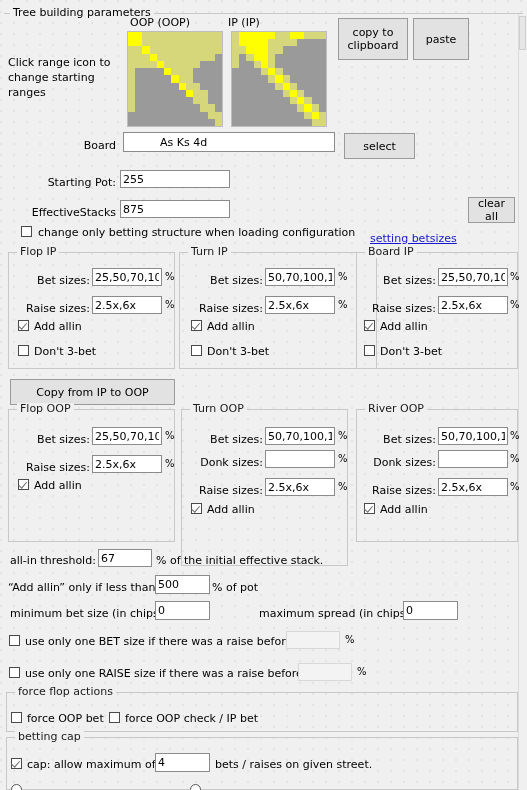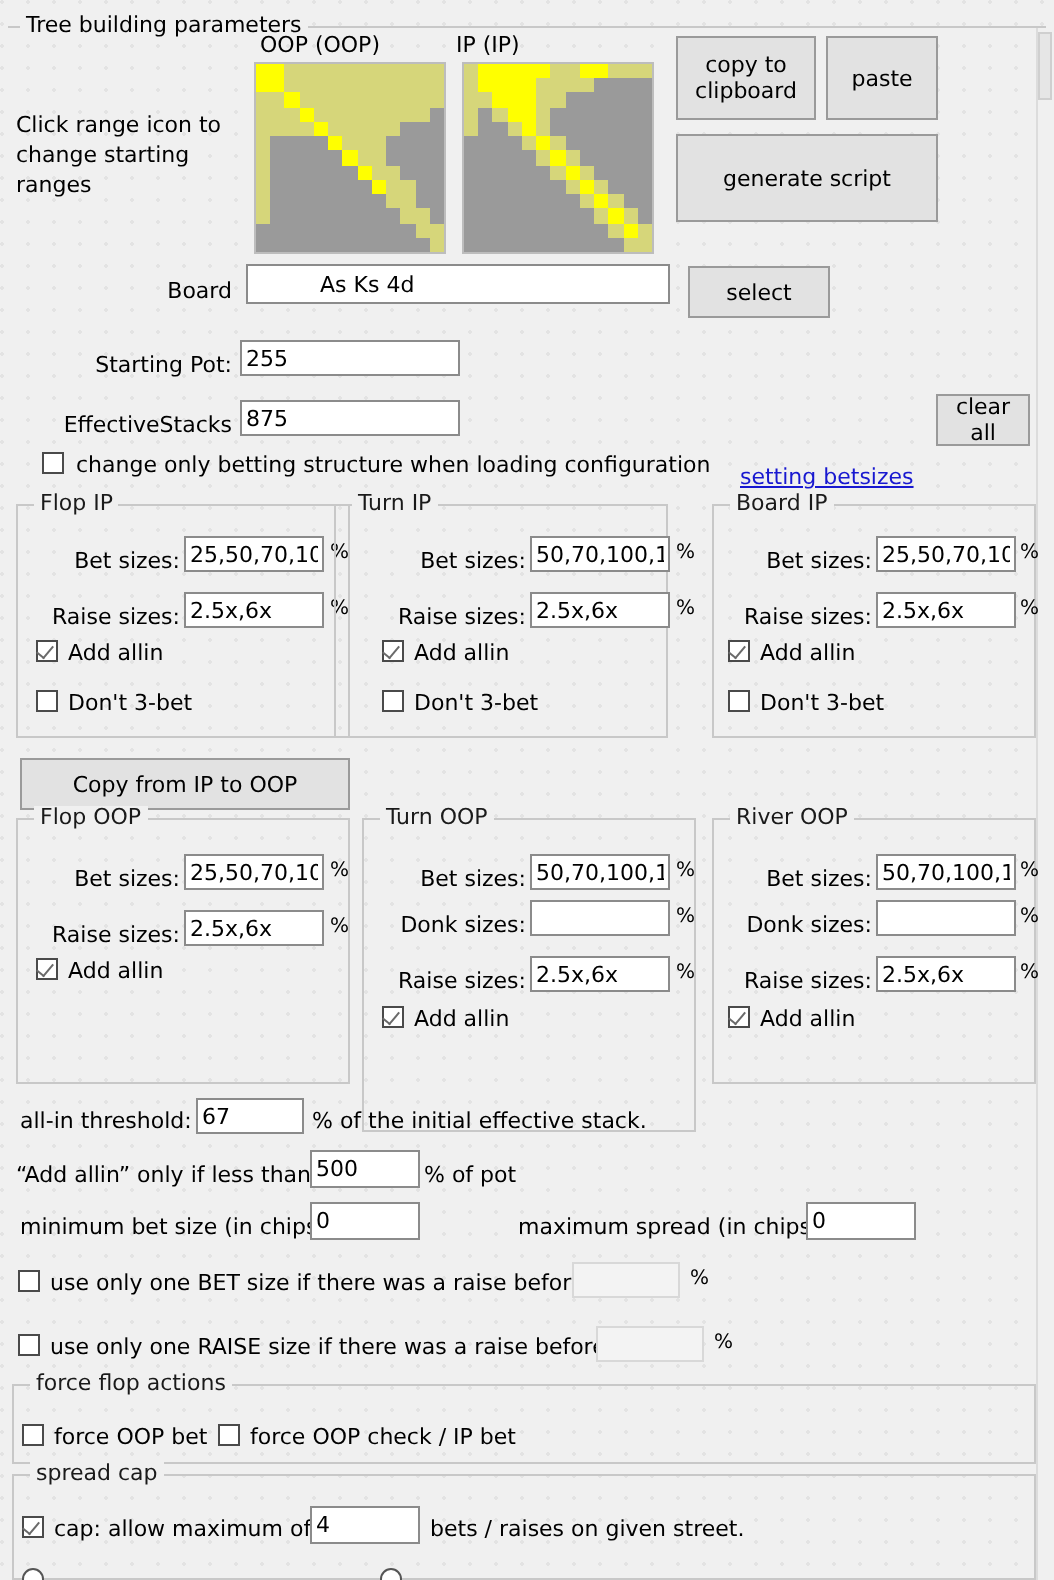--- a/index.html
+++ b/index.html
@@ -526,21 +526,20 @@
       <i style="background: rgb(154, 154, 154);"></i>
       <i style="background: rgb(154, 154, 154);"></i>
       <i style="background: rgb(154, 154, 154);"></i>
       <i style="background: rgb(214, 214, 122);"></i>
       <i style="background: rgb(214, 214, 122);"></i>
     </div>
 
   <button class="btn" style="left:338px; top:18px; width:70px; height:42px;">copy to
 clipboard</button>
   <button class="btn" style="left:413px; top:18px; width:56px; height:42px;">paste</button>
-  <button class="btn" style="left:338px; top:67px; width:131px; height:44px;">generate script</button>
 
   <div class="scrollbar" style="left:518px; top:14px; width:9px; height:776px;"></div>
   <div class="scrollthumb" style="left:519px; top:16px; width:7px; height:34px;"></div>
 
   <div class="lbl r" style="left:60px; top:139px; width:56px;">Board</div>
   <input class="inp" type="text" style="left: 123px; top: 132px; width: 212px; height: 20px; padding-left: 36px;" value="As Ks 4d">
   <button class="btn" style="left:344px; top:133px; width:71px; height:20px;">select</button>
 
   <div class="lbl r" style="left:20px; top:176px; width:96px;">Starting Pot:</div>
   <input class="inp" type="text" style="left: 120px; top: 170px; width: 110px; height: 18px;" value="255">
@@ -565,21 +564,21 @@
   <div class="lbl r" style="left:12px; top:302px; width:78px;">Raise sizes:</div>
   <input class="inp" type="text" style="left: 92px; top: 296px; width: 70px; height: 18px;" value="2.5x,6x">
   <span class="pct" style="left:165px; top:299px;">%</span>
 
   <div class="cb on" style="left:18px; top:320px;"></div>
   <div class="lbl" style="left:34px; top:320px;">Add allin</div>
 
   <div class="cb" style="left:18px; top:345px;"></div>
   <div class="lbl" style="left:34px; top:345px;">Don't 3-bet</div>
 
-  <div class="group" style="left:167px; top:252px; width:167px; height:117px;text-align:right;">
+  <div class="group" style="left:179px; top:252px; width:198px; height:117px;text-align:right;">
     <span class="gtitle">Turn IP</span>
   </div>
   <div class="lbl r" style="left:191px; top:274px; width:72px;">Bet sizes:</div>
   <input class="inp" type="text" style="left: 265px; top: 268px; width: 70px; height: 18px;" value="50,70,100,130">
   <span class="pct" style="left:338px; top:271px;">%</span>
 
   <div class="lbl r" style="left:185px; top:302px; width:78px;">Raise sizes:</div>
   <input class="inp" type="text" style="left: 265px; top: 296px; width: 70px; height: 18px;" value="2.5x,6x">
   <span class="pct" style="left:338px; top:299px;">%</span>
 
@@ -684,21 +683,21 @@
 
   <div class="group" style="left:6px; top:692px; width:512px; height:40px;">
     <span class="gtitle">force flop actions</span>
   </div>
   <div class="cb" style="left:11px; top:712px;"></div>
   <div class="lbl" style="left:27px; top:712px;">force OOP bet</div>
   <div class="cb" style="left:109px; top:712px;"></div>
   <div class="lbl" style="left:125px; top:712px;">force OOP check / IP bet</div>
 
   <div class="group" style="left:6px; top:737px; width:512px; height:53px;">
-    <span class="gtitle">spread cap</span>
+    <span class="gtitle">betting cap</span>
   </div>
   <div class="cb on" style="left:11px; top:758px;"></div>
   <div class="lbl" style="left:27px; top:758px;">cap: allow maximum of</div>
   <input class="inp" type="text" style="left: 155px; top: 753px; width: 55px; height: 19px;" value="4">
   <div class="lbl" style="left:215px; top:758px;">bets / raises on given street.</div>
 
   <div class="rb" style="left:11px; top:784px;"></div>
   <div class="rb" style="left:190px; top:784px;"></div>
 
 </div>

